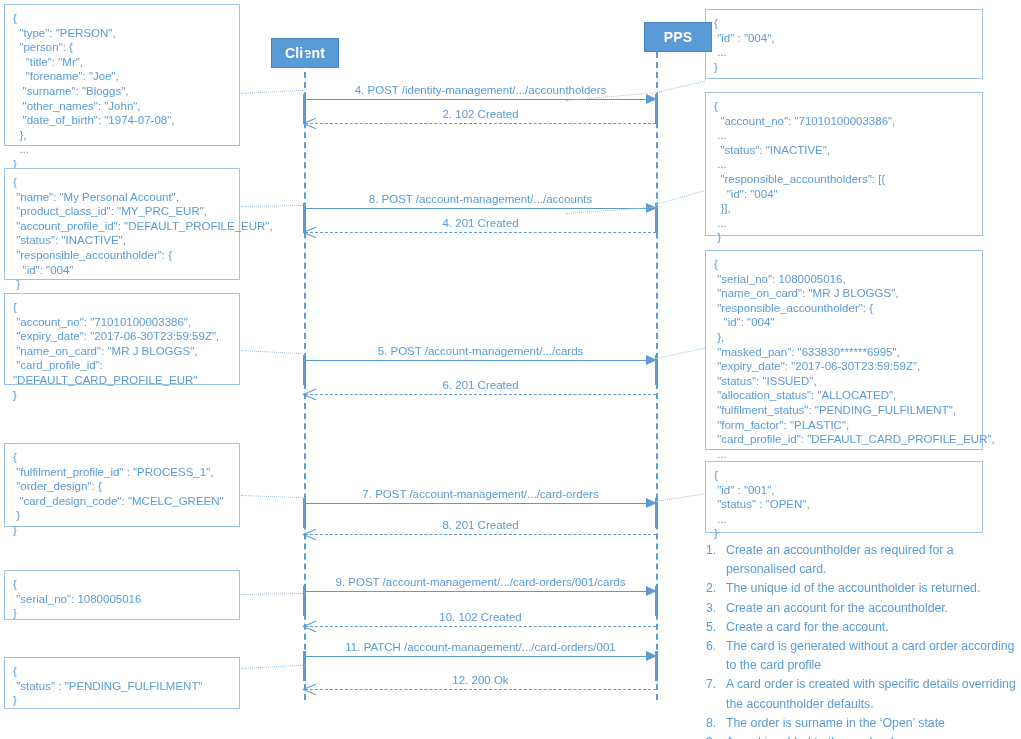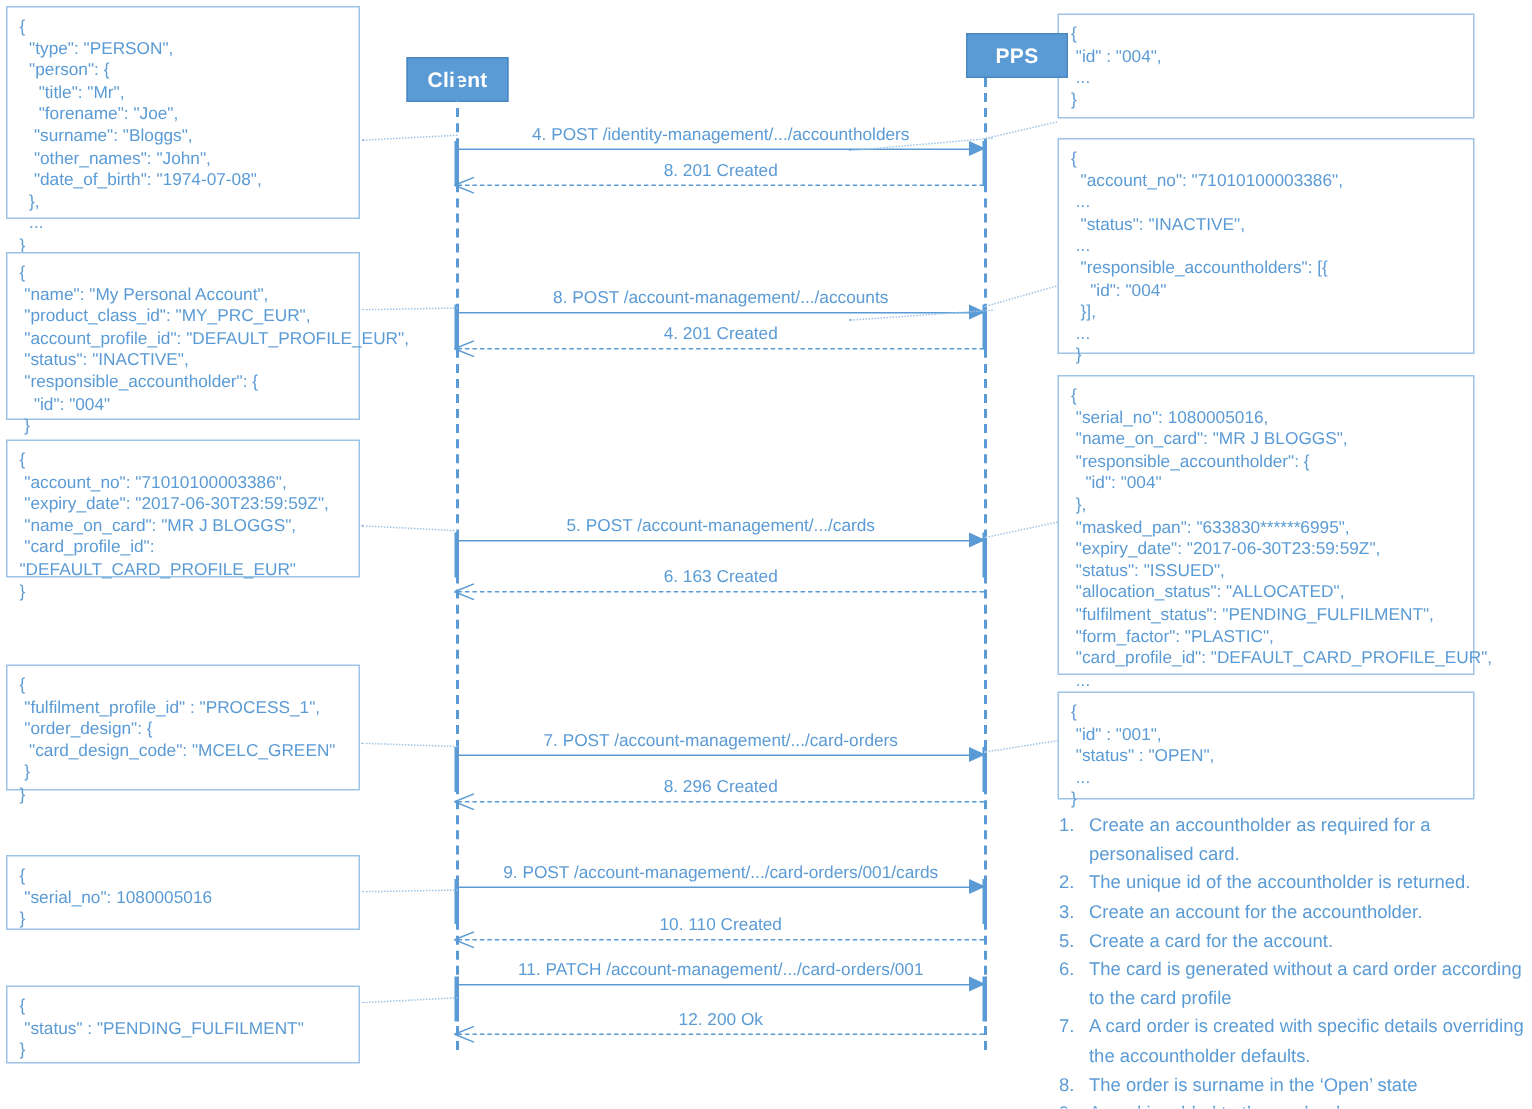--- a/index.html
+++ b/index.html
@@ -250,69 +250,69 @@
 
 <div class="msg" style="left:305px; top:99px; width:351px;">
   <div class="line"></div>
   <div class="arrow-r"></div>
   <div class="label">4. POST /identity-management/.../accountholders</div>
 </div>
 
 <div class="msg dashed" style="left:305px; top:123px; width:351px;">
   <div class="line"></div>
   <div class="arrow-l"></div>
+  <div class="label">2. 102 Created</div>
+</div>
+
+<div class="msg" style="left:305px; top:208px; width:351px;">
+  <div class="line"></div>
+  <div class="arrow-r"></div>
+  <div class="label">8. POST /account-management/.../accounts</div>
+</div>
+
+<div class="msg dashed" style="left:305px; top:232px; width:351px;">
+  <div class="line"></div>
+  <div class="arrow-l"></div>
+  <div class="label">4. 201 Created</div>
+</div>
+
+<div class="msg" style="left:305px; top:360px; width:351px;">
+  <div class="line"></div>
+  <div class="arrow-r"></div>
+  <div class="label">5. POST /account-management/.../cards</div>
+</div>
+
+<div class="msg dashed" style="left:305px; top:394px; width:351px;">
+  <div class="line"></div>
+  <div class="arrow-l"></div>
+  <div class="label">6. 201 Created</div>
+</div>
+
+<div class="msg" style="left:305px; top:503px; width:351px;">
+  <div class="line"></div>
+  <div class="arrow-r"></div>
+  <div class="label">7. POST /account-management/.../card-orders</div>
+</div>
+
+<div class="msg dashed" style="left:305px; top:534px; width:351px;">
+  <div class="line"></div>
+  <div class="arrow-l"></div>
   <div class="label">8. 201 Created</div>
 </div>
 
-<div class="msg" style="left:305px; top:208px; width:351px;">
-  <div class="line"></div>
-  <div class="arrow-r"></div>
-  <div class="label">8. POST /account-management/.../accounts</div>
-</div>
-
-<div class="msg dashed" style="left:305px; top:232px; width:351px;">
-  <div class="line"></div>
-  <div class="arrow-l"></div>
-  <div class="label">4. 201 Created</div>
-</div>
-
-<div class="msg" style="left:305px; top:360px; width:351px;">
-  <div class="line"></div>
-  <div class="arrow-r"></div>
-  <div class="label">5. POST /account-management/.../cards</div>
-</div>
-
-<div class="msg dashed" style="left:305px; top:394px; width:351px;">
-  <div class="line"></div>
-  <div class="arrow-l"></div>
-  <div class="label">6. 163 Created</div>
-</div>
-
-<div class="msg" style="left:305px; top:503px; width:351px;">
-  <div class="line"></div>
-  <div class="arrow-r"></div>
-  <div class="label">7. POST /account-management/.../card-orders</div>
-</div>
-
-<div class="msg dashed" style="left:305px; top:534px; width:351px;">
-  <div class="line"></div>
-  <div class="arrow-l"></div>
-  <div class="label">8. 296 Created</div>
-</div>
-
 <div class="msg" style="left:305px; top:591px; width:351px;">
   <div class="line"></div>
   <div class="arrow-r"></div>
   <div class="label">9. POST /account-management/.../card-orders/001/cards</div>
 </div>
 
 <div class="msg dashed" style="left:305px; top:626px; width:351px;">
   <div class="line"></div>
   <div class="arrow-l"></div>
-  <div class="label">10. 110 Created</div>
+  <div class="label">10. 102 Created</div>
 </div>
 
 <div class="msg" style="left:305px; top:656px; width:351px;">
   <div class="line"></div>
   <div class="arrow-r"></div>
   <div class="label">11. PATCH /account-management/.../card-orders/001</div>
 </div>
 
 <div class="msg dashed" style="left:305px; top:689px; width:351px;">
   <div class="line"></div>

